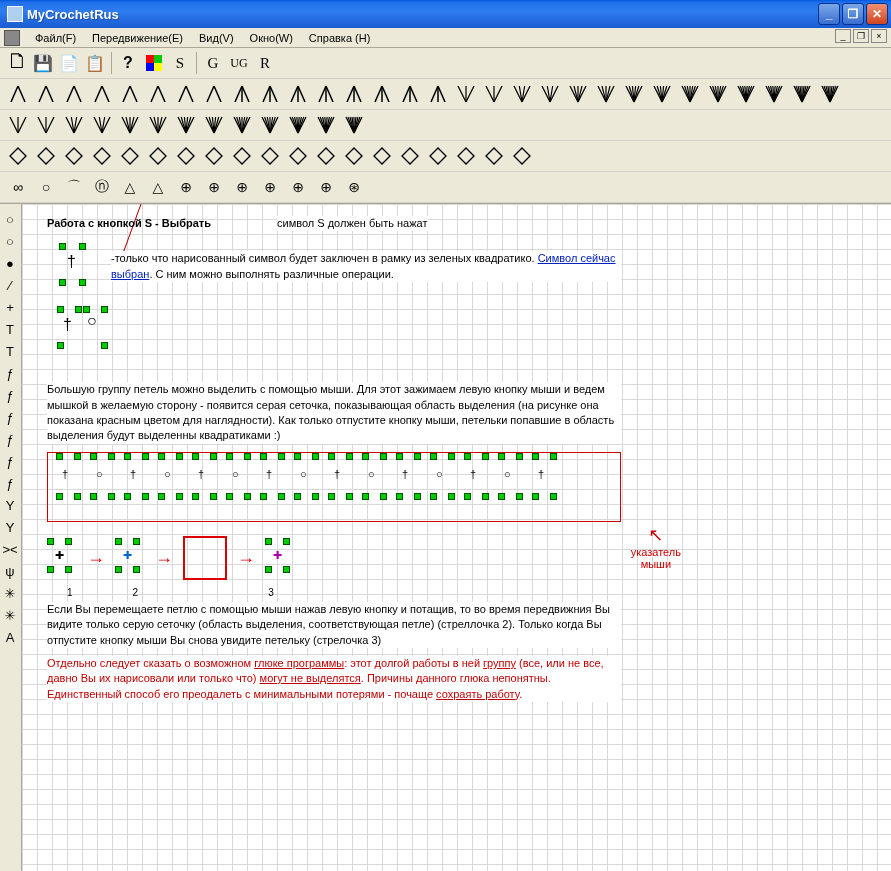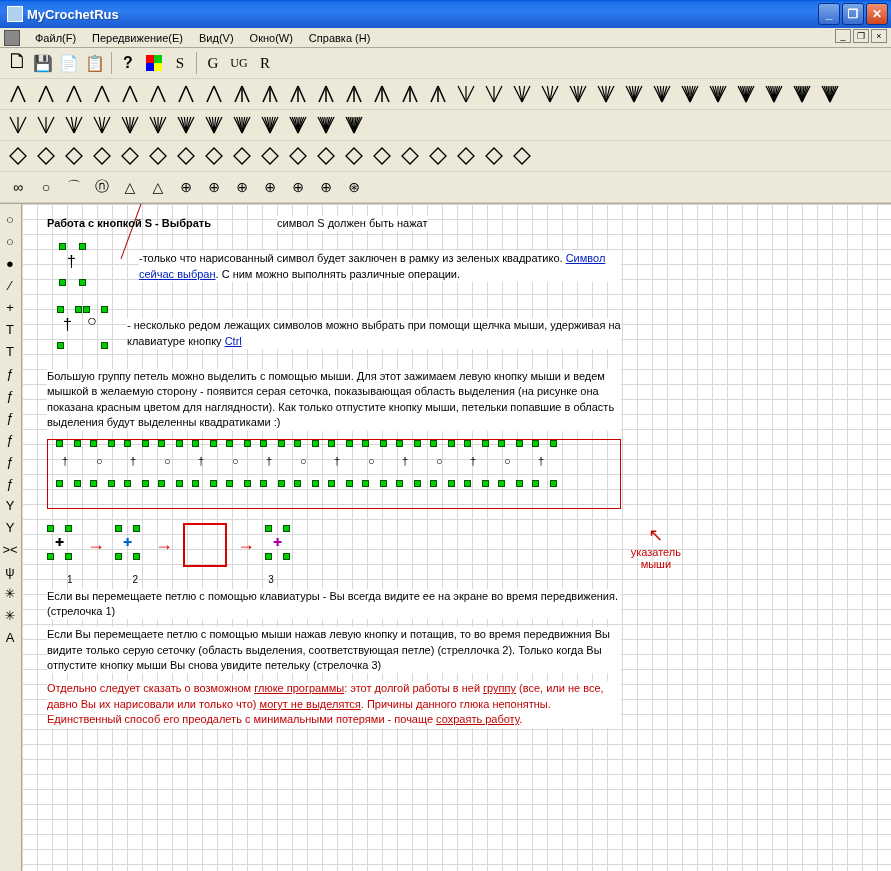--- a/index.html
+++ b/index.html
@@ -653,38 +653,35 @@
       <p style="position:absolute;left:240px;top:10px;background:#fff">символ S должен быть нажат</p>
 
       <div class="selection-img">
         <span class="sel-handle" style="left:12px;top:8px"></span>
           <span class="sel-handle" style="left:32px;top:8px"></span>
         <span class="stitch" style="left:20px;top:16px">†</span>
         <span class="sel-handle" style="left:12px;top:44px"></span>
           <span class="sel-handle" style="left:32px;top:44px"></span>
       </div>
 
-      <p style="margin-left:92px;margin-top:-60px">
+      <p style="margin-left:64px;margin-top:-60px">
         <span>-только что нарисованный символ будет заключен в рамку из зеленых квадратико. </span><span class="link">Символ сейчас выбран</span><span>. С ним можно выполнять различные операции.</span>
       </p>
 
       <div class="selection-img" style="height:60px;margin-top:20px">
         <span class="sel-handle" style="left:10px;top:4px"></span>
           <span class="sel-handle" style="left:28px;top:4px"></span>
         <span class="stitch" style="left:16px;top:12px">†</span>
         <span class="sel-handle" style="left:36px;top:4px"></span>
           <span class="sel-handle" style="left:54px;top:4px"></span>
         <span class="stitch" style="left:40px;top:8px">○</span>
         <span class="sel-handle" style="left:10px;top:40px"></span>
           <span class="sel-handle" style="left:54px;top:40px"></span>
       </div>
 
-      <p style="margin-left:80px;margin-top:-50px">
-        <span>- несколько редом лежащих символов можно выбрать при помощи щелчка мыши, удерживая на клавиатуре кнопку </span><span class="link">Ctrl</span>
-      </p>
 
       <p style="margin-top:20px">Большую группу петель можно выделить с помощью мыши. Для этот зажимаем левую кнопку мыши и ведем мышкой в желаемую сторону - появится серая сеточка, показывающая область выделения (на рисунке она показана красным цветом для наглядности). Как только отпустите кнопку мыши, петельки попавшие в область выделения будут выделенны квадратиками :)</p>
 
       <div class="selection-row" id="selrow">
           <span class="sel-handle" style="left: 8px; top: 0px;"></span>
           <span class="sel-handle" style="left: 26px; top: 0px;"></span>
           <span class="sel-handle" style="left: 8px; top: 40px;"></span>
           <span class="sel-handle" style="left: 26px; top: 40px;"></span>
           <span style="position: absolute; left: 14px; top: 14px;">†</span>
           <span class="sel-handle" style="left: 42px; top: 0px;"></span>
@@ -786,21 +783,20 @@
           <span class="sel-handle" style="left:0;top:28px"></span>
             <span class="sel-handle" style="left:18px;top:28px"></span>
         </div>
       </div>
       <div style="display:flex;gap:60px;padding-left:20px;font-size:10px">
         <span>1</span>
           <span>2</span>
           <span style="margin-left:70px">3</span>
       </div>
 
-      <p>Если вы перемещаете петлю с помощью клавиатуры - Вы всегда видите ее на экране во время передвижения. (стрелочка 1)</p>
       <p>Если Вы перемещаете петлю с помощью мыши нажав левую кнопку и потащив, то во время передвижния Вы видите только серую сеточку (область выделения, соответствующая петле) (стреллочка 2). Только когда Вы отпустите кнопку мыши Вы снова увидите петельку (стрелочка 3)</p>
       <p class="redtext">
         <span>Отдельно следует сказать о возможном </span><u>глюке программы</u><span>: этот долгой работы в ней </span><u>группу</u><span> (все, или не все, давно Вы их нарисовали или только что) </span><u>могут не выделятся</u><span>. Причины данного глюка непонятны. Единственный способ его преодалеть с минимальными потерями - почаще </span><u>сохраять работу</u><span>.</span>
       </p>
     </div>
 
     <div class="mouse-ptr">
       <div class="arrow-ne">↖</div>
       <div>указатель</div>
       <div>мыши</div>

